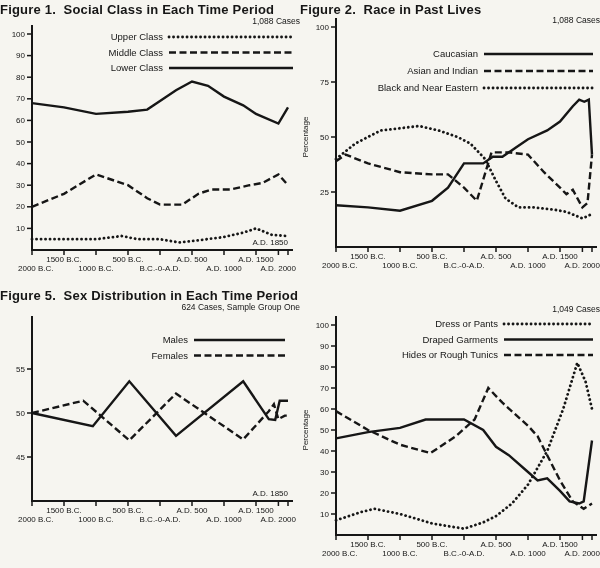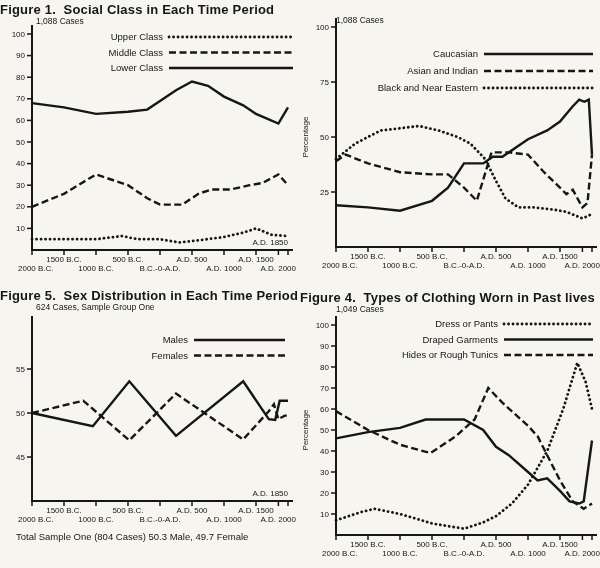--- a/index.html
+++ b/index.html
@@ -7,21 +7,21 @@
     position:relative;width:600px;height:568px;overflow:hidden;
     background:#f6f5f0;color:#161616;
     font-family:"Liberation Sans",sans-serif;
   }
   .panel{position:absolute;}
   .fig-title{
     position:absolute;left:0;right:0;text-align:left;
     font-weight:bold;font-size:13px;white-space:pre;letter-spacing:.2px;
   }
   .fig-subtitle{
-    position:absolute;left:0;right:0;text-align:left;font-size:8.5px;padding-left:36px;
+    position:absolute;left:0;right:0;text-align:right;font-size:8.5px;padding-left:36px;
   }
   .footnote{position:absolute;left:16px;font-size:9.5px;white-space:pre;}
   svg{position:absolute;top:0;left:0;overflow:visible;}
   svg text{font-family:"Liberation Sans",sans-serif;}
 </style>
 </head>
 <body>
 
 <div class="page">
 
@@ -77,20 +77,21 @@
         <text x="163" y="40" text-anchor="end" font-size="9.5" fill="#161616">Upper Class</text>
         <line x1="169" y1="37" x2="293" y2="37" stroke="#161616" stroke-width="2.8" stroke-dasharray="0.1 4.4" stroke-linecap="round"></line>
         <text x="163" y="55.5" text-anchor="end" font-size="9.5" fill="#161616">Middle Class</text>
         <line x1="169" y1="52.5" x2="293" y2="52.5" stroke="#161616" stroke-width="2.4" stroke-dasharray="7 3.5"></line>
         <text x="163" y="71" text-anchor="end" font-size="9.5" fill="#161616">Lower Class</text>
         <line x1="169" y1="68" x2="293" y2="68" stroke="#161616" stroke-width="2.4"></line>
       </svg>
   </div>
 
   <div class="panel" style="left:300px;top:0;width:300px;height:285px;">
+    <div class="fig-title" style="top:2px;">Figure 2.  Race in Past Lives</div>
     <div class="fig-subtitle" style="top:15px;">1,088 Cases</div>
     <svg width="300" height="285">
         <line x1="36" y1="18" x2="36" y2="248" stroke="#161616" stroke-width="2"></line>
         <line x1="35" y1="247" x2="297" y2="247" stroke="#161616" stroke-width="2"></line>
         <line x1="31" y1="192" x2="36" y2="192" stroke="#161616" stroke-width="1.5"></line>
         <text x="29" y="194.5" text-anchor="end" font-size="8" fill="#161616">25</text>
         <line x1="31" y1="137" x2="36" y2="137" stroke="#161616" stroke-width="1.5"></line>
         <text x="29" y="139.5" text-anchor="end" font-size="8" fill="#161616">50</text>
         <line x1="31" y1="82" x2="36" y2="82" stroke="#161616" stroke-width="1.5"></line>
         <text x="29" y="84.5" text-anchor="end" font-size="8" fill="#161616">75</text>
@@ -160,25 +161,23 @@
         <text x="296" y="237" text-anchor="end" font-size="8" fill="#161616">A.D. 2000</text>
         <line x1="278.4" y1="216" x2="278.4" y2="221" stroke="#161616" stroke-width="1.5"></line>
         <text x="288" y="211" text-anchor="end" font-size="8" fill="#161616">A.D. 1850</text>
         <polyline points="32.0,128.0 92.8,141.2 129.3,96.3 176.0,150.9 243.2,96.3 268.8,134.2 275.2,135.0 279.7,115.7 288.0,115.7" fill="none" stroke="#161616" stroke-width="2.4"></polyline>
         <polyline points="32.0,128.0 83.2,115.7 129.3,155.3 176.0,108.6 243.2,154.4 268.8,126.2 273.9,119.2 278.4,134.2 284.8,130.6 288.0,130.6" fill="none" stroke="#161616" stroke-width="2.4" stroke-dasharray="7 3.5"></polyline>
         <text x="188" y="58" text-anchor="end" font-size="9.5" fill="#161616">Males</text>
         <line x1="194" y1="55" x2="285" y2="55" stroke="#161616" stroke-width="2.4"></line>
         <text x="188" y="73.5" text-anchor="end" font-size="9.5" fill="#161616">Females</text>
         <line x1="194" y1="70.5" x2="285" y2="70.5" stroke="#161616" stroke-width="2.4" stroke-dasharray="7 3.5"></line>
       </svg>
-    <div class="footnote" style="top:246px;">Total Sample One (804 Cases) 50.3 Male, 49.7 Female</div>
   </div>
 
   <div class="panel" style="left:300px;top:285px;width:300px;height:283px;">
-    <div class="fig-title" style="top:5px;">Figure 4.  Types of Clothing Worn in Past lives</div>
     <div class="fig-subtitle" style="top:19px;">1,049 Cases</div>
     <svg width="300" height="283">
         <line x1="36" y1="31" x2="36" y2="251" stroke="#161616" stroke-width="2"></line>
         <line x1="35" y1="250" x2="297" y2="250" stroke="#161616" stroke-width="2"></line>
         <line x1="31" y1="229" x2="36" y2="229" stroke="#161616" stroke-width="1.5"></line>
         <text x="29" y="231.5" text-anchor="end" font-size="8" fill="#161616">10</text>
         <line x1="31" y1="208" x2="36" y2="208" stroke="#161616" stroke-width="1.5"></line>
         <text x="29" y="210.5" text-anchor="end" font-size="8" fill="#161616">20</text>
         <line x1="31" y1="187" x2="36" y2="187" stroke="#161616" stroke-width="1.5"></line>
         <text x="29" y="189.5" text-anchor="end" font-size="8" fill="#161616">30</text>

